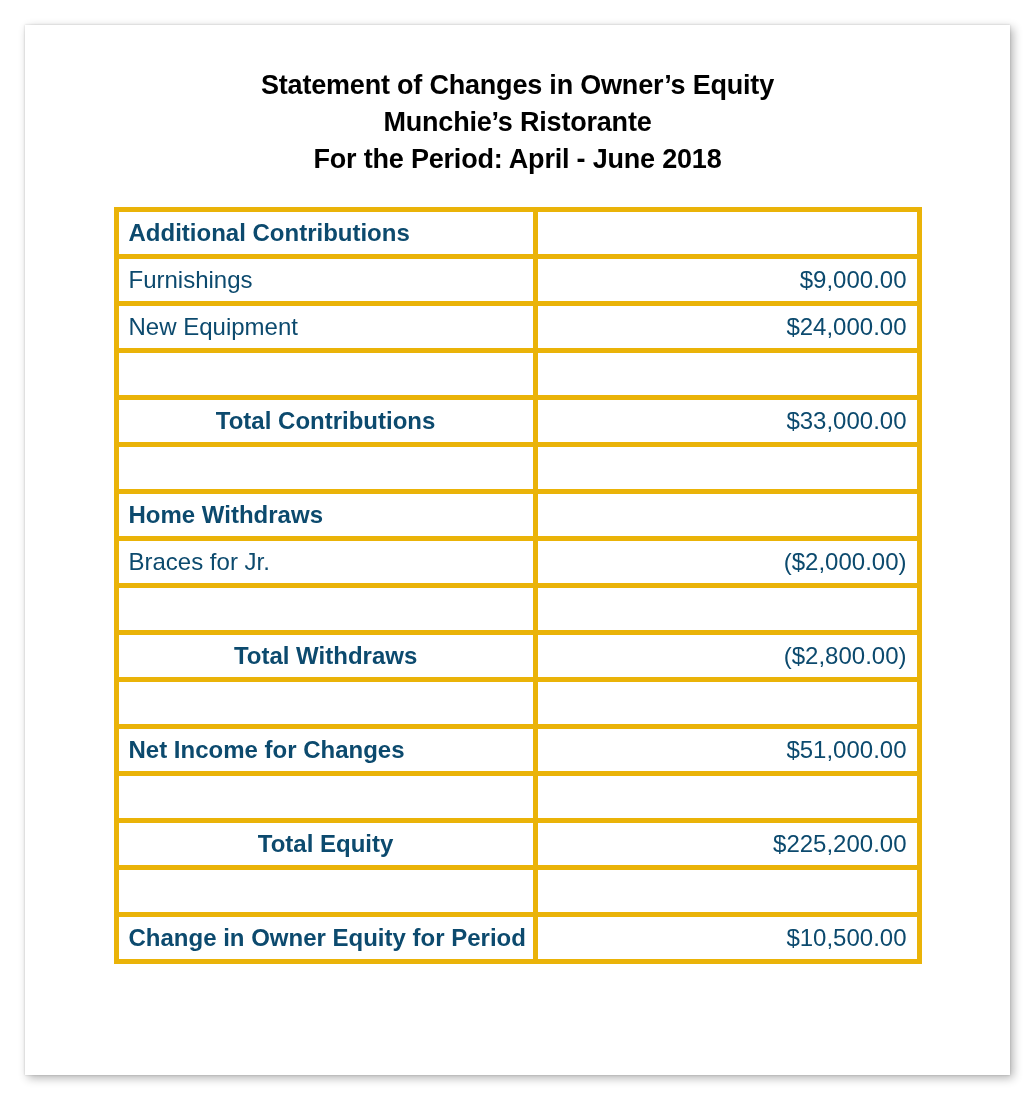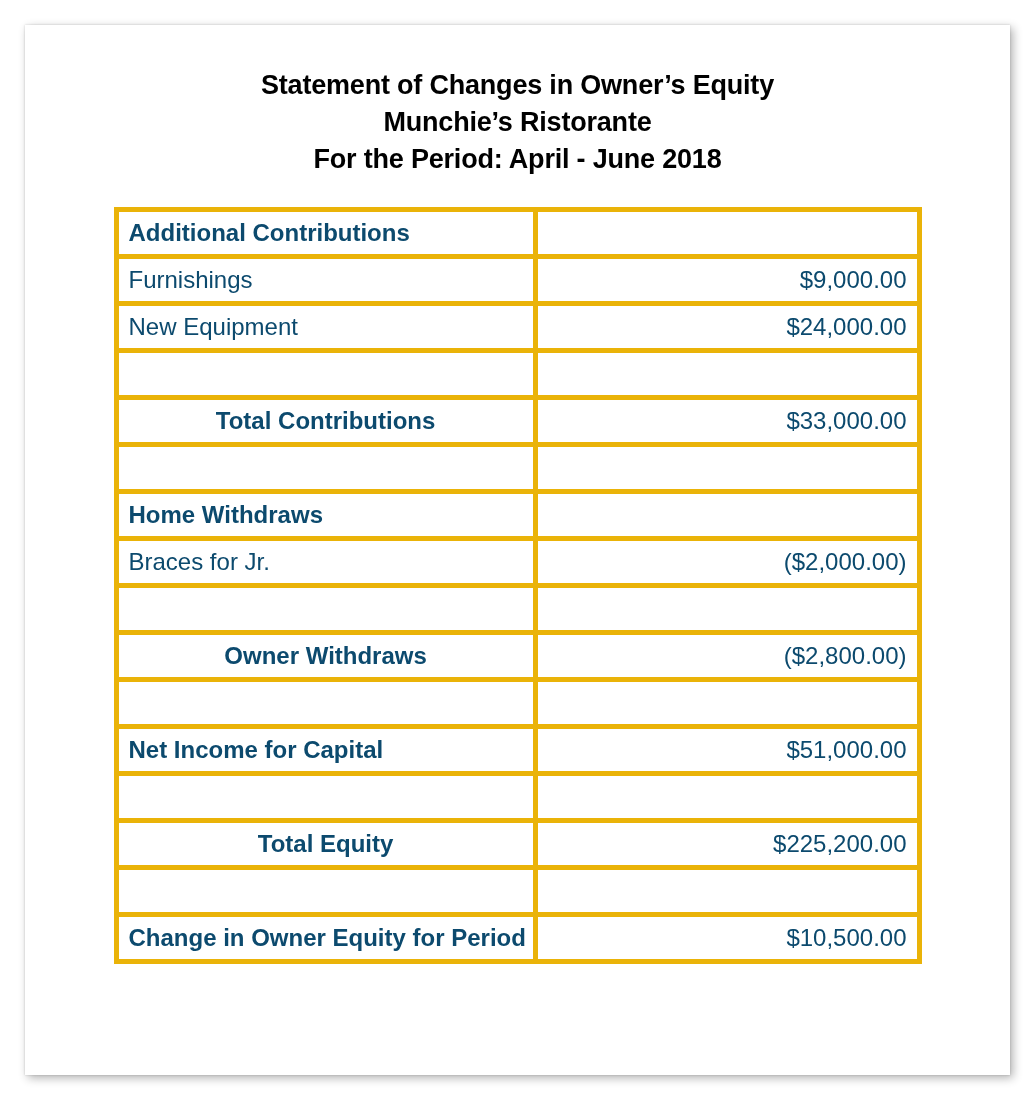--- a/index.html
+++ b/index.html
@@ -104,29 +104,29 @@
         </tr>
         <tr>
           <td class="col-label">Braces for Jr.</td>
           <td class="col-value">($2,000.00)</td>
         </tr>
         <tr>
           <td class="col-label spacer"></td>
           <td class="col-value spacer"></td>
         </tr>
         <tr>
-          <td class="col-label bold right">Owner Withdraws</td>
+          <td class="col-label bold right">Total Withdraws</td>
           <td class="col-value">($2,800.00)</td>
         </tr>
         <tr>
           <td class="col-label spacer"></td>
           <td class="col-value spacer"></td>
         </tr>
         <tr>
-          <td class="col-label bold">Net Income for Capital</td>
+          <td class="col-label bold">Net Income for Changes</td>
           <td class="col-value">$51,000.00</td>
         </tr>
         <tr>
           <td class="col-label spacer"></td>
           <td class="col-value spacer"></td>
         </tr>
         <tr>
           <td class="col-label bold right">Total Equity</td>
           <td class="col-value">$225,200.00</td>
         </tr>

